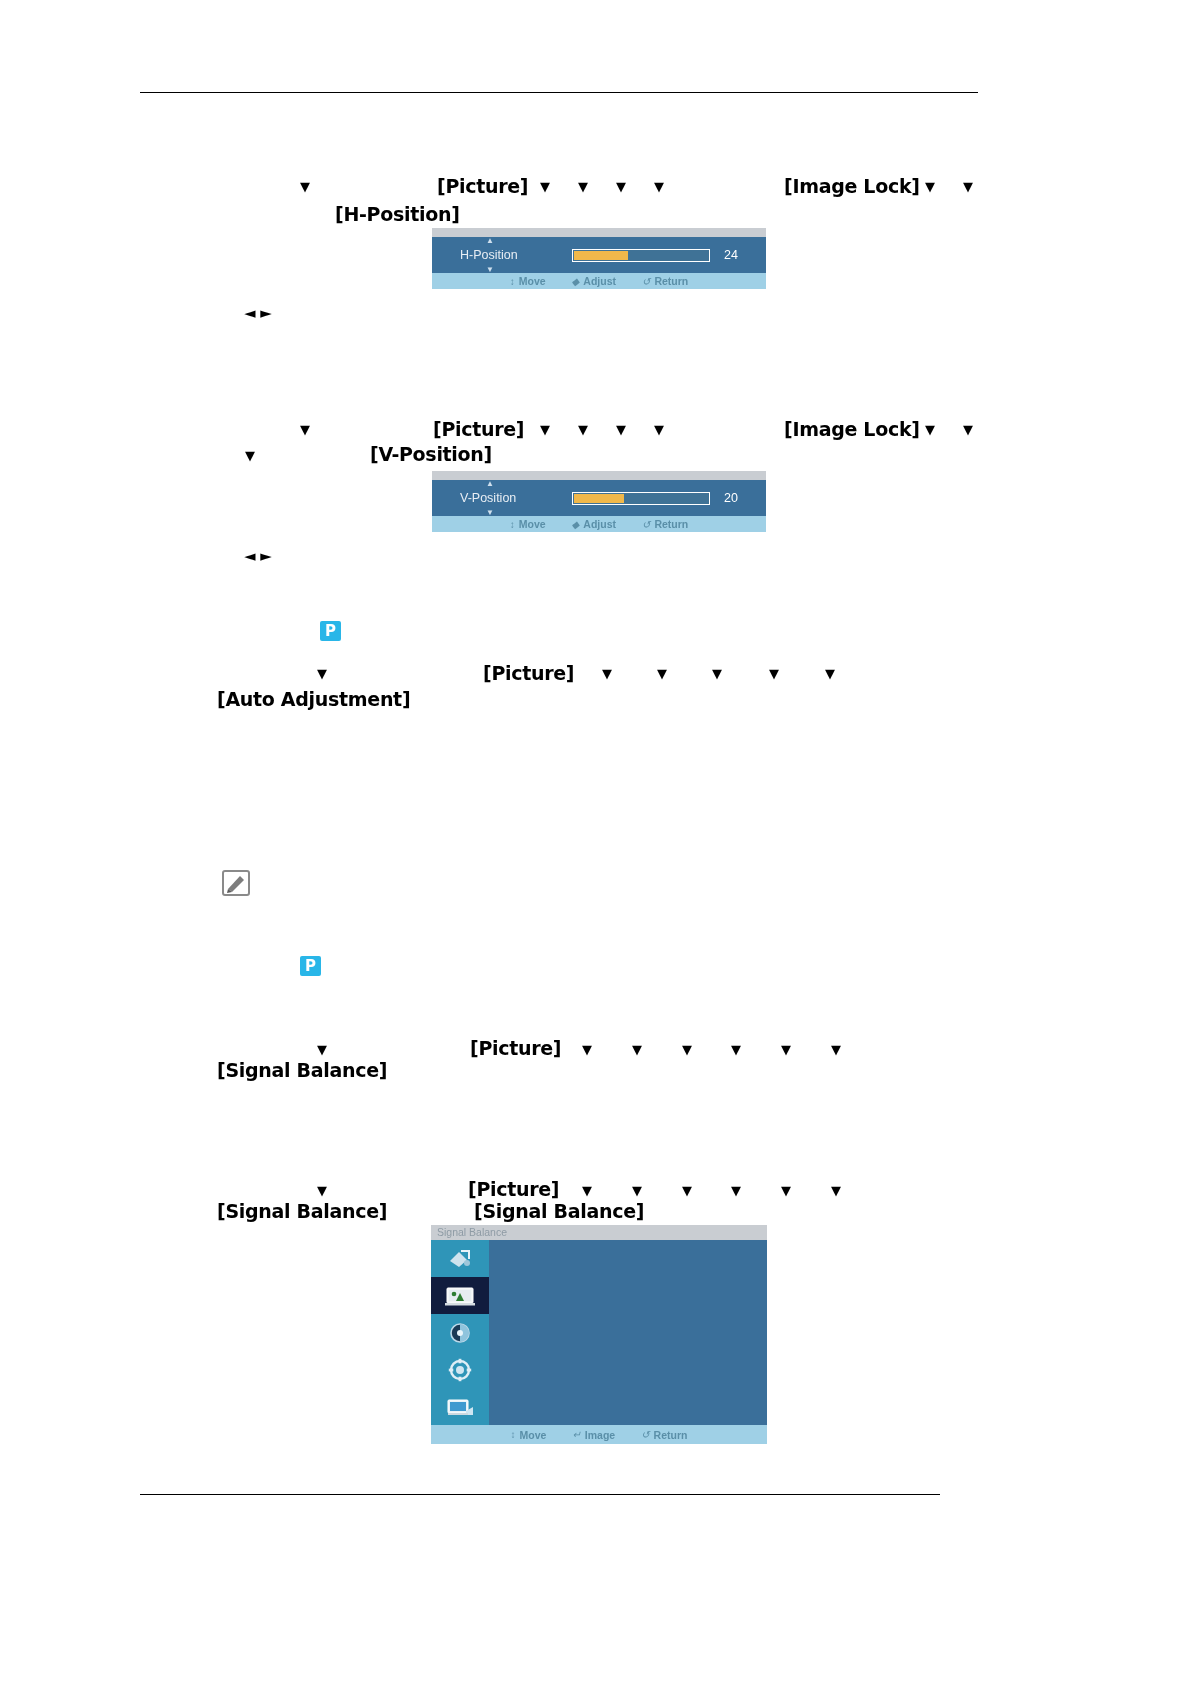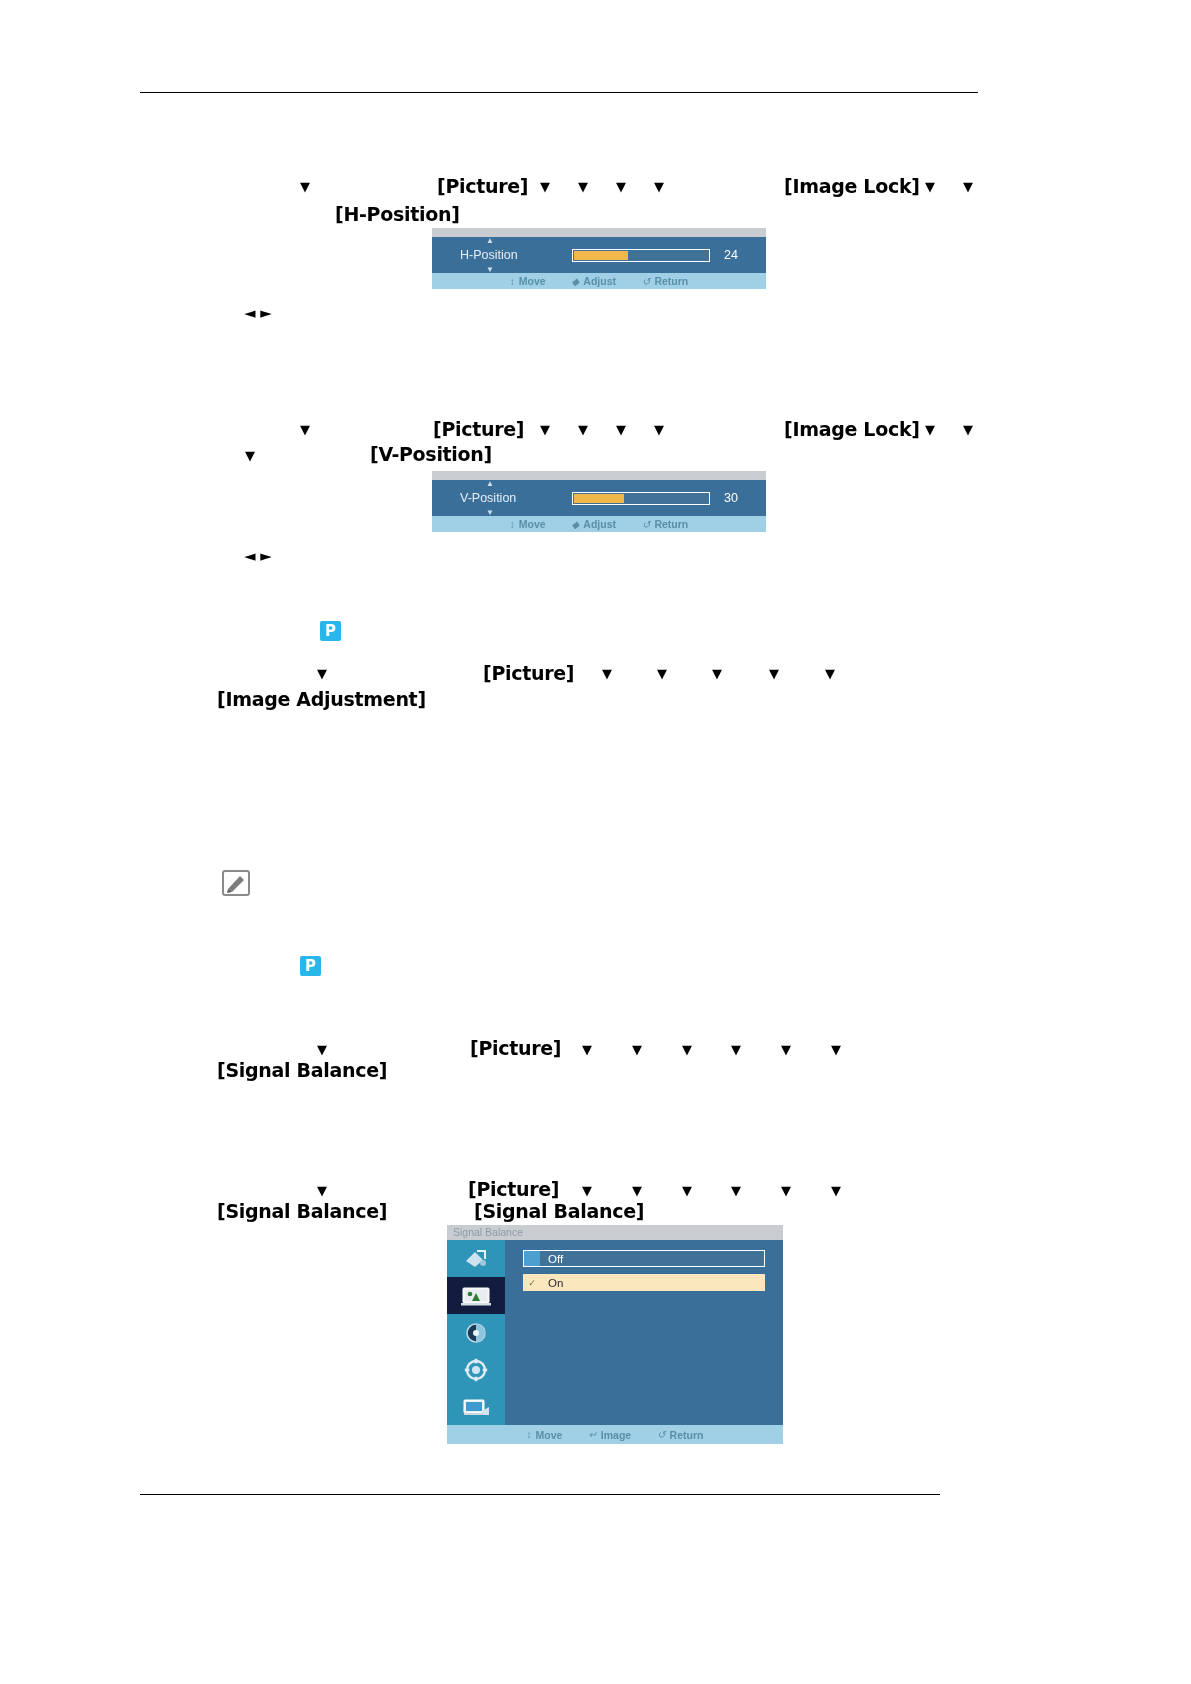--- a/index.html
+++ b/index.html
@@ -147,21 +147,20 @@
     background: #9fd0e6;
   }
 
   
   .sb {
     position: absolute;
     width: 336px;
     height: 219px;
     background: #3a6f9a;
     font-family: "Liberation Sans", sans-serif;
-    margin-left: 16px;
   }
   .sb-title {
     height: 15px;
     background: #c9cdd2;
     color: #8e9ba5;
     font-size: 10.5px;
     padding-left: 6px;
     line-height: 15px;
   }
   .sb-body {
@@ -314,21 +313,21 @@
     <div class="osd-topstrip"></div>
     <div class="osd-row">
       <div class="osd-label">
         <span class="carets">▲</span>
         <span>V-Position</span>
         <span class="carets2">▼</span>
       </div>
       <div class="osd-track">
         <div class="osd-fill" style="width: 37%;"></div>
       </div>
-      <div class="osd-value">30</div>
+      <div class="osd-value">20</div>
     </div>
     <div class="osd-foot">
       <span>
           <i class="g">↕</i>
           <b>Move</b>
         </span>
       <span>
           <i class="g">◆</i>
           <b>Adjust</b>
         </span>
@@ -355,21 +354,21 @@
   </div>
   <div class="line" style="left:712px; top:665px;">
     <span class="arrow">▼</span>
   </div>
   <div class="line" style="left:769px; top:665px;">
     <span class="arrow">▼</span>
   </div>
   <div class="line" style="left:825px; top:665px;">
     <span class="arrow">▼</span>
   </div>
-  <div class="line tok" style="left:217px; top:688px;">[Image Adjustment]</div>
+  <div class="line tok" style="left:217px; top:688px;">[Auto Adjustment]</div>
 
 
   <svg class="noteicon" style="left:222px; top:870px;" viewBox="0 0 28 26">
     <rect x="1" y="1" width="26" height="24" rx="2" fill="none" stroke="#8a8a8a" stroke-width="2"></rect>
     <path d="M6 19 L18 6 L22 10 L10 22 Z" fill="#7d7d7d"></path>
     <path d="M6 19 L10 22 L5 23 Z" fill="#5a5a5a"></path>
   </svg>
 
   <div class="pbadge" style="left:300px; top:956px;">P</div>
 
@@ -469,30 +468,20 @@
           <svg width="28" height="22" viewBox="0 0 28 22">
             <rect x="2" y="4" width="20" height="13" rx="1" fill="#e9f3f8" stroke="#ffffff"></rect>
             <rect x="4" y="6" width="16" height="9" fill="#3f9ad0"></rect>
             <path d="M20 15 L27 11 L27 19 L20 19 Z" fill="#cfe6f2"></path>
             <rect x="2" y="17" width="20" height="2" fill="#cdd9e0"></rect>
           </svg>
         </div>
 
       </div>
 
-      <div class="sb-main">
-        <div class="sb-opt off">
-          <span class="sb-chip"></span>
-          <span>Off</span>
-        </div>
-        <div class="sb-opt on">
-          <span class="sb-check">✓</span>
-          <span>On</span>
-        </div>
-      </div>
     </div>
 
     <div class="osd-foot" style="height:19px;">
       <span>
           <i class="g">↕</i>
           <b>Move</b>
         </span>
       <span>
           <i class="g">↵</i>
           <b>Image</b>

